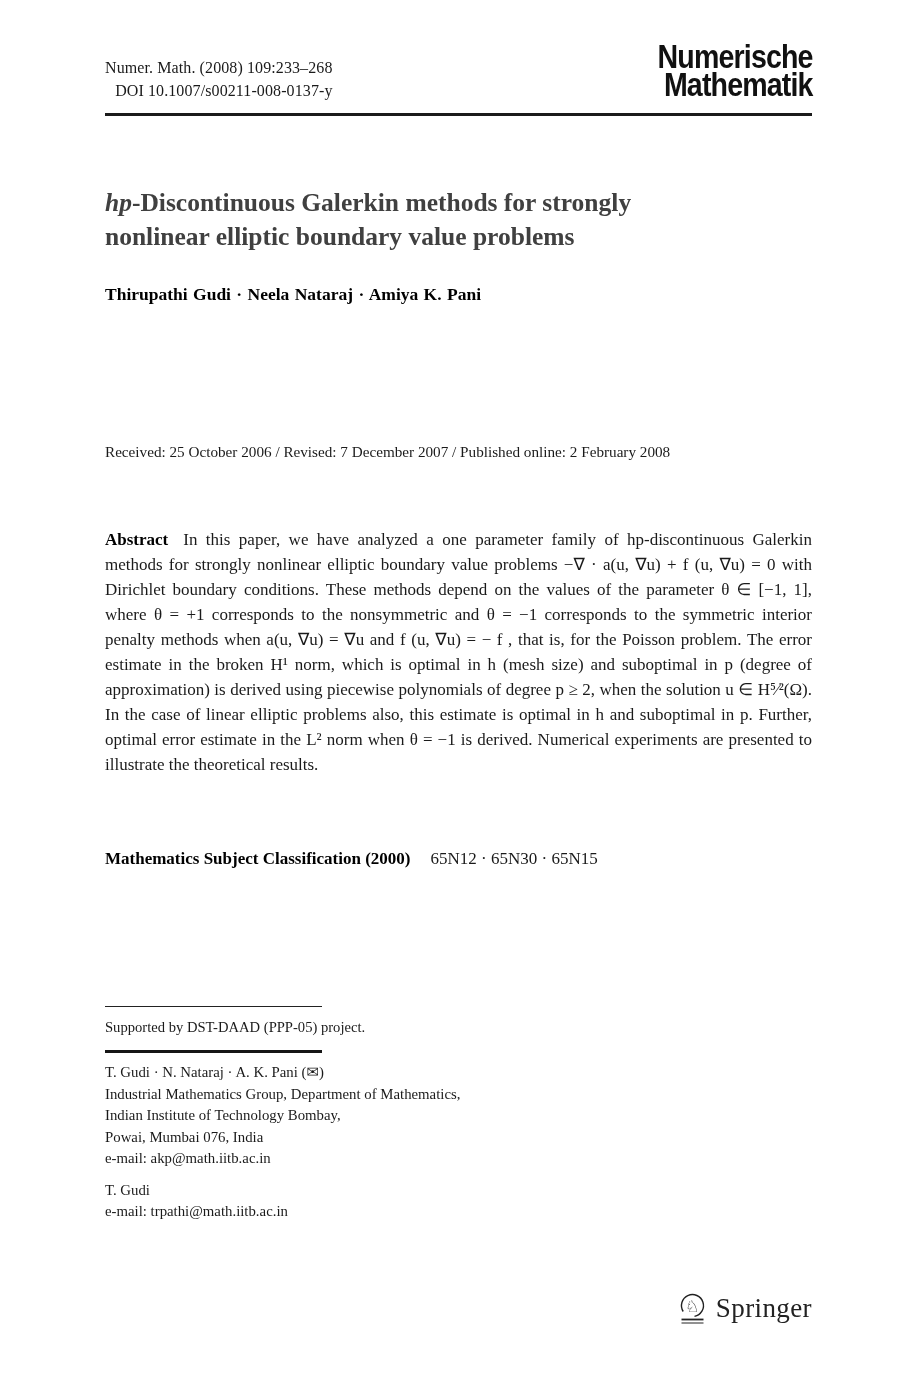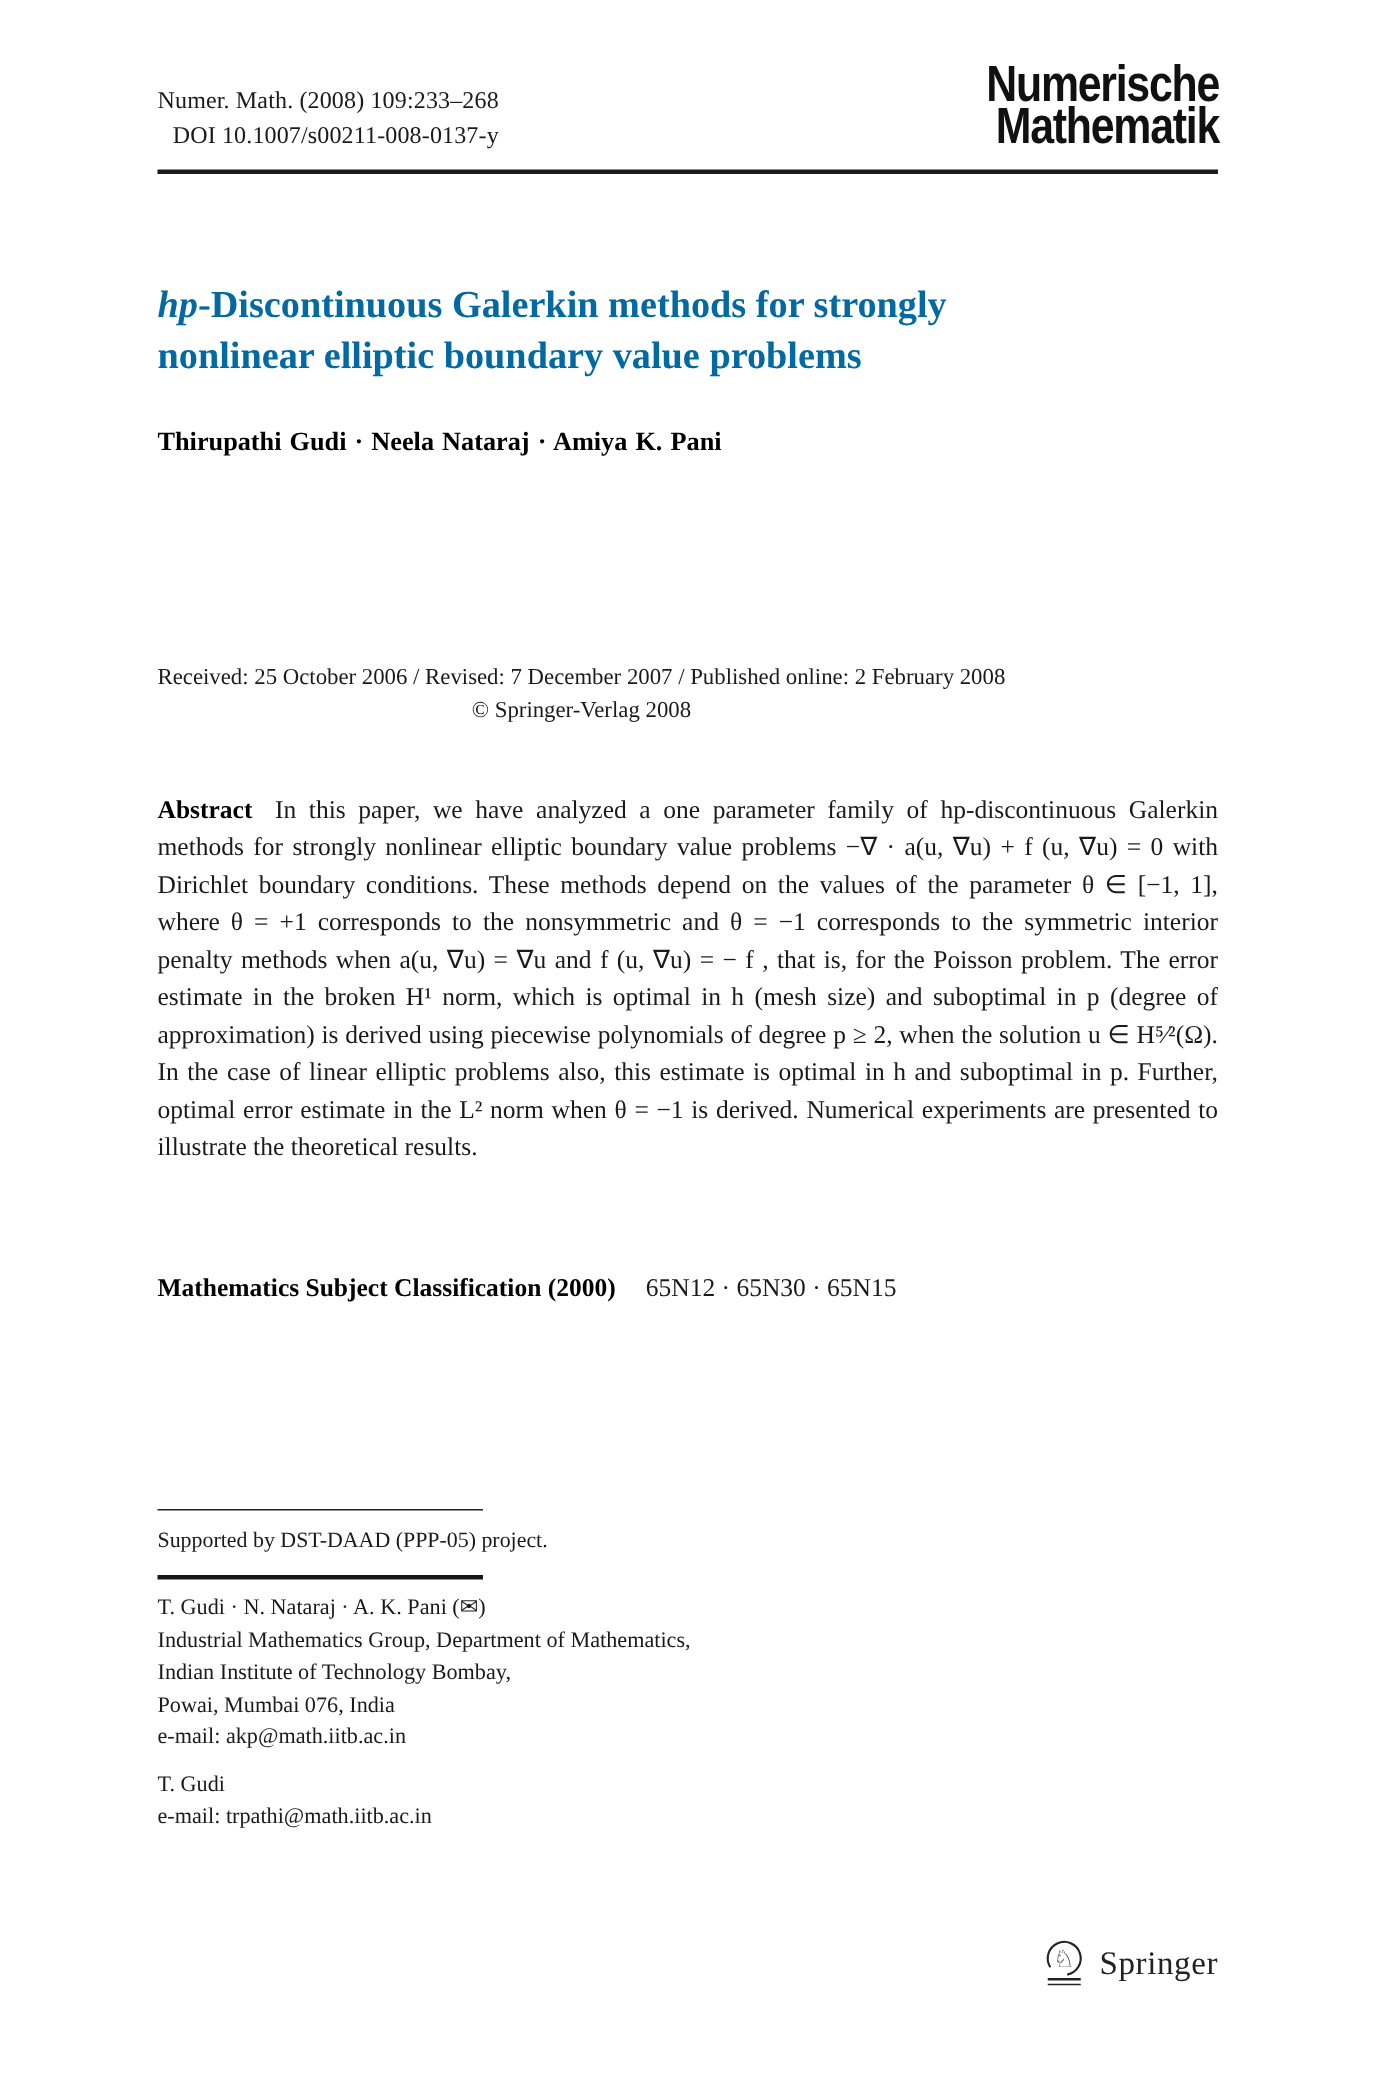--- a/index.html
+++ b/index.html
@@ -36,21 +36,21 @@
     width: 707px; height: 3px;
     background: #1b1b1b;
   }
 
   
   .title {
     left: 105px; top: 186px;
     width: 720px;
     font-size: 25.5px; line-height: 34px;
     font-weight: 700;
-    color: #0369a1;
+    color: #404040;
     margin: 0;
   }
   .title .it { font-style: italic; }
   .authors {
     left: 105px; top: 284px;
     font-size: 17.5px;
     font-weight: 700;
     color: #000;
     word-spacing: 1px;
   }
@@ -102,21 +102,21 @@
   .fn-block { margin: 0 0 10px 0; }
 
   
   .logo {
     right: 104px; top: 1292px;
     display: flex; align-items: center; gap: 7px;
     color: #222;
   }
   .logo-text {
     font-family: "Liberation Serif", serif;
-    font-size: 22px;
+    font-size: 27px;
     letter-spacing: 0.4px;
   }
   .logo-icon svg { display: block; }
 </style>
 </head>
 <body>
 
 <div class="abs header-left">
   <div>Numer. Math. (2008) 109:233–268</div>
   <div>DOI 10.1007/s00211-008-0137-y</div>
@@ -128,21 +128,20 @@
 </div>
 
 <div class="abs rule-top"></div>
 
 <h1 class="abs title"><span class="it">hp</span><span>-Discontinuous Galerkin methods for strongly</span><br><span>nonlinear elliptic boundary value problems</span></h1>
 
 <div class="abs authors">Thirupathi Gudi · Neela Nataraj · Amiya K. Pani</div>
 
 <div class="abs received">
   <div>Received: 25 October 2006 / Revised: 7 December 2007 / Published online: 2 February 2008</div>
-  <div>© Springer-Verlag 2008</div>
 </div>
 
 <p class="abs abstract"><span class="abstract-label">Abstract</span><span>In this paper, we have analyzed a one parameter family of hp-discontinuous Galerkin methods for strongly nonlinear elliptic boundary value problems −∇ · a(u, ∇u) + f (u, ∇u) = 0 with Dirichlet boundary conditions. These methods depend on the values of the parameter θ ∈ [−1, 1], where θ = +1 corresponds to the nonsymmetric and θ = −1 corresponds to the symmetric interior penalty methods when a(u, ∇u) = ∇u and f (u, ∇u) = − f , that is, for the Poisson problem. The error estimate in the broken H¹ norm, which is optimal in h (mesh size) and suboptimal in p (degree of approximation) is derived using piecewise polynomials of degree p ≥ 2, when the solution u ∈ H⁵⁄²(Ω). In the case of linear elliptic problems also, this estimate is optimal in h and suboptimal in p. Further, optimal error estimate in the L² norm when θ = −1 is derived. Numerical experiments are presented to illustrate the theoretical results.</span></p>
 
 <div class="abs msc">
   <span class="msc-label">Mathematics Subject Classification (2000)</span><span>65N12 · 65N30 · 65N15</span>
 </div>
 
 <div class="abs fn-rule-thin"></div>
 <div class="abs fn-support">Supported by DST-DAAD (PPP-05) project.</div>

